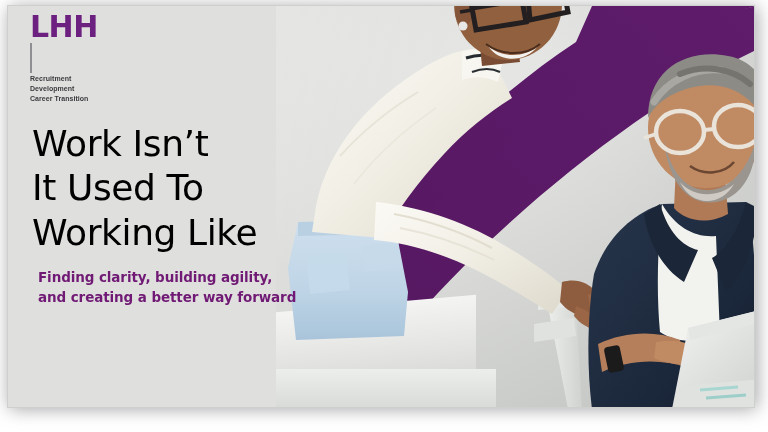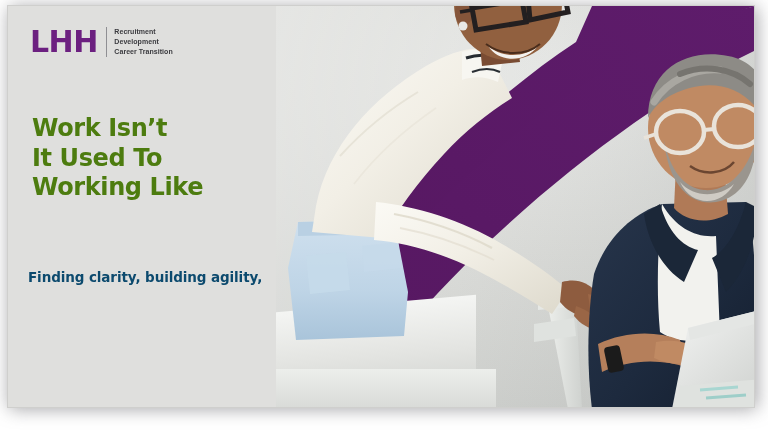--- a/index.html
+++ b/index.html
@@ -102,23 +102,24 @@
     position: absolute;
     left: 0;
     top: 0;
     width: 300px;
     height: 403px;
   }
 
   .logo {
     position: absolute;
     left: 22px;
-    top: 20px;
+    top: 6px;
     display: flex;
-    align-items: center;
+    align-items: flex-start;
+    flex-direction: column;
   }
   .logo-mark {
     font-family: "DejaVu Sans", sans-serif;
     font-weight: 700;
     font-size: 30px;
     letter-spacing: -0.5px;
     color: #6c2080;
     line-height: 1;
     padding-right: 8px;
   }
@@ -143,35 +144,35 @@
     line-height: 1.45;
     letter-spacing: 0.05px;
     white-space: nowrap;
   }
 
   .headline {
     position: absolute;
     left: 24px;
     top: 92px;
     width: 290px;
-    color: #4d7c0f;
+    color: #000000;
     font-family: "DejaVu Sans", sans-serif;
-    font-weight: 700;
-    font-size: 24px;
+    font-weight: 400;
+    font-size: 36px;
     line-height: 1.23;
     letter-spacing: -0.4px;
   }
   .headline .hl-line { display: block; white-space: nowrap; }
 
   .subhead {
     position: absolute;
-    left: 20px;
+    left: 30px;
     top: 261px;
     width: 300px;
-    color: #0c4a6e;
+    color: #701a75;
     font-family: "DejaVu Sans", sans-serif;
     font-weight: 600;
     font-size: 13.5px;
     line-height: 1.5;
     letter-spacing: -0.1px;
   }
   .subhead .sub-line { display: block; white-space: nowrap; }
 </style>
 </head>
 <body>
@@ -339,17 +340,18 @@
       </div>
 
       <h1 class="headline">
         <span class="hl-line">Work Isn’t</span>
         <span class="hl-line">It Used To</span>
         <span class="hl-line">Working Like</span>
       </h1>
 
       <div class="subhead">
         <span class="sub-line">Finding clarity, building agility,</span>
+        <span class="sub-line">and creating a better way forward</span>
       </div>
 
     </div>
   </div>
 </div>
 
 </body></html>

